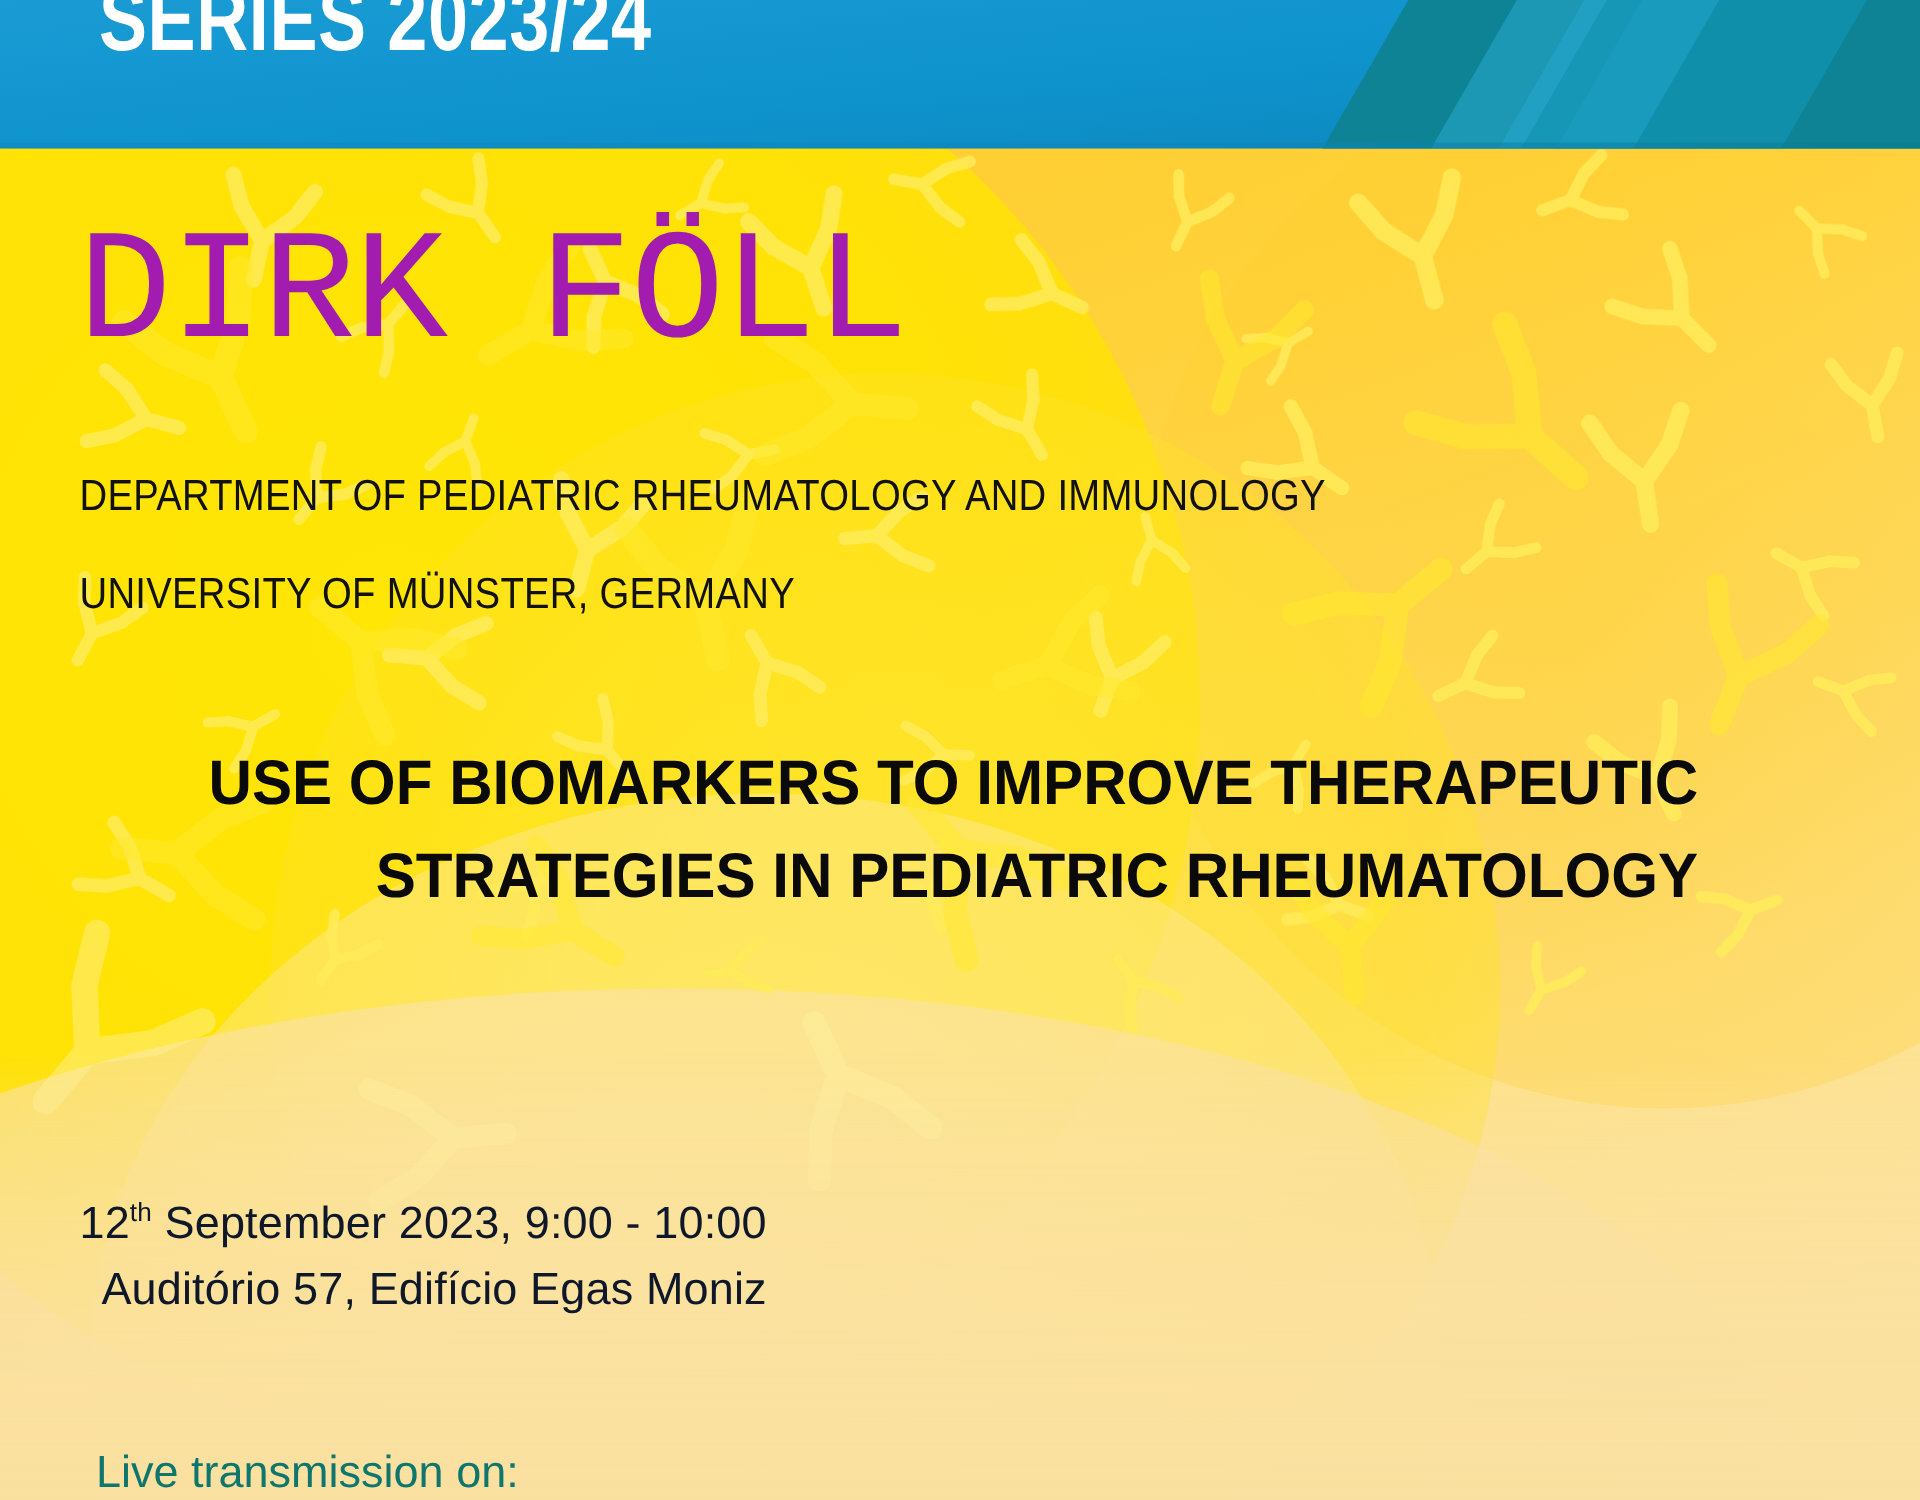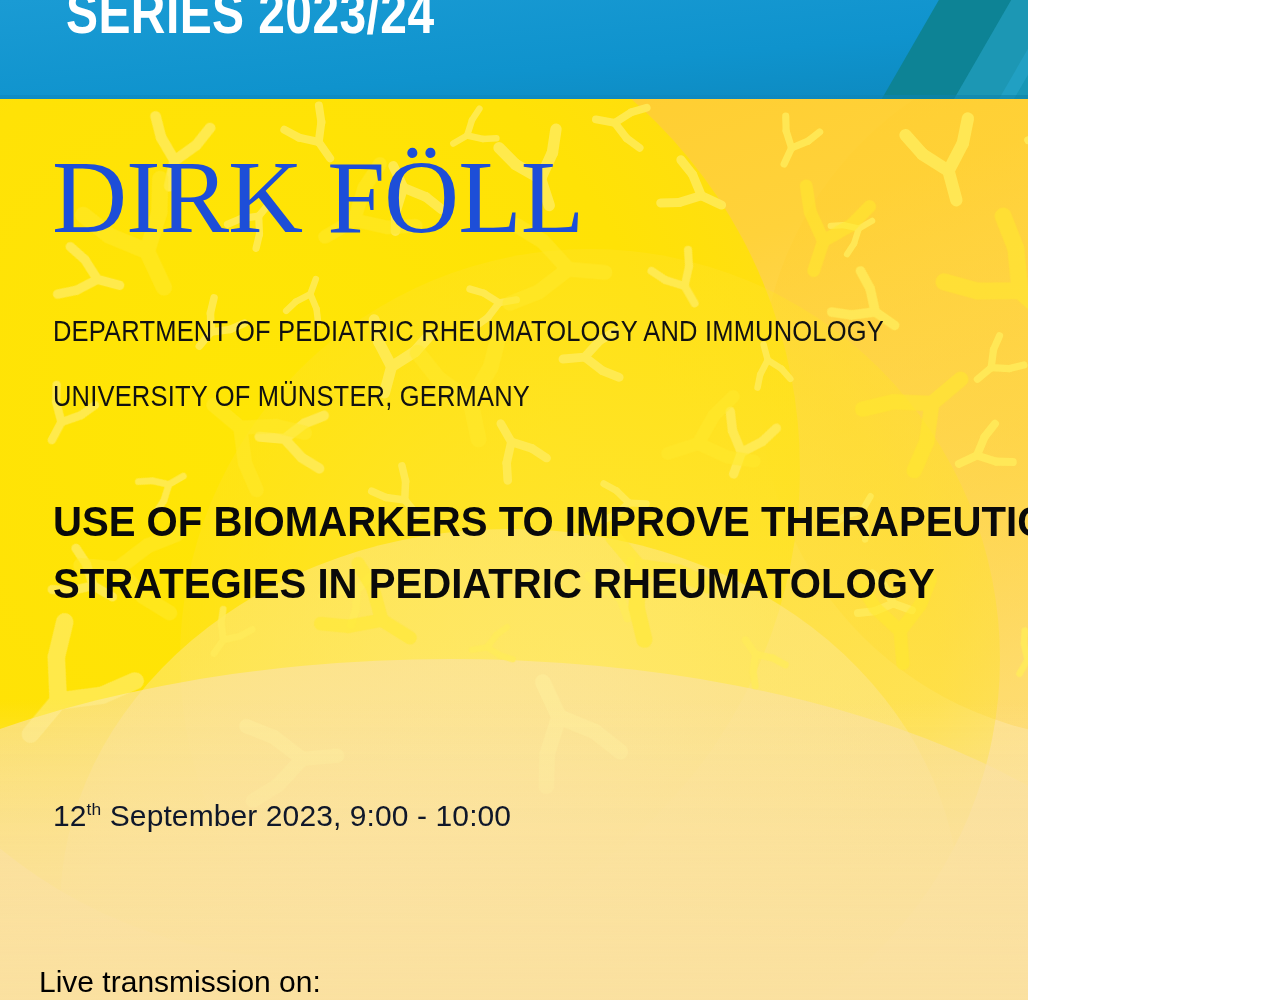--- a/index.html
+++ b/index.html
@@ -7,24 +7,25 @@
     margin: 0;
     padding: 0;
     background: #ffffff;
   }
   body {
     font-family: "Liberation Sans", sans-serif;
   }
 
   #poster {
     position: relative;
-    width: 1028px;
+    width: 1280px;
     height: 1000px;
     overflow: hidden;
     background: #FFCC2E;
+    text-align: right;
   }
 
   
   .banner {
     position: absolute;
     left: 0;
     top: 0;
     width: 1280px;
     height: 99px;
     overflow: hidden;
@@ -172,25 +173,25 @@
     left: 0;
     top: 99px;
     width: 1280px;
     height: 901px;
     z-index: 3;
   }
   .speaker-name {
     position: absolute;
     left: 52px;
     top: 46px;
-    font-family: Liberation Serif, serif;
+    font-family: Liberation Mono, monospace;
     font-weight: 300;
     font-size: 104px;
     line-height: 1;
-    color: #1d4ed8;
+    color: #a21caf;
     white-space: nowrap;
     letter-spacing: -1px;
   }
   .affiliation {
     position: absolute;
     left: 53px;
     font-family: "Liberation Sans", sans-serif;
     font-weight: normal;
     font-size: 29px;
     color: #111111;
@@ -229,25 +230,25 @@
     white-space: nowrap;
   }
   .event-line { display: block; }
   .sup {
     font-size: 0.58em;
     vertical-align: super;
     line-height: 0;
   }
   .live-line {
     position: absolute;
-    left: 39px;
+    left: 64px;
     top: 866px;
     font-family: "Liberation Sans", sans-serif;
     font-size: 30px;
-    color: #000000;
+    color: #0f766e;
     white-space: nowrap;
   }
 </style>
 </head>
 <body>
 
 <div id="poster">
 
   <div class="banner">
     <div class="banner-teal-a"></div>
@@ -364,18 +365,19 @@
     <div class="speaker-name">DIRK FÖLL</div>
 
     <div class="affiliation affiliation-1">DEPARTMENT OF PEDIATRIC RHEUMATOLOGY AND IMMUNOLOGY</div>
 
     <div class="affiliation affiliation-2">UNIVERSITY OF MÜNSTER, GERMANY</div>
 
     <div class="talk-title">USE OF BIOMARKERS TO IMPROVE THERAPEUTIC STRATEGIES IN PEDIATRIC RHEUMATOLOGY</div>
 
     <div class="event-block">
       <span class="event-line"><span>12</span><span class="sup">th</span><span> September 2023, 9:00 - 10:00</span></span>
+      <span class="event-line">Auditório 57, Edifício Egas Moniz</span>
     </div>
 
     <div class="live-line">Live transmission on:</div>
 
   </div>
 </div>
 
 </body></html>

